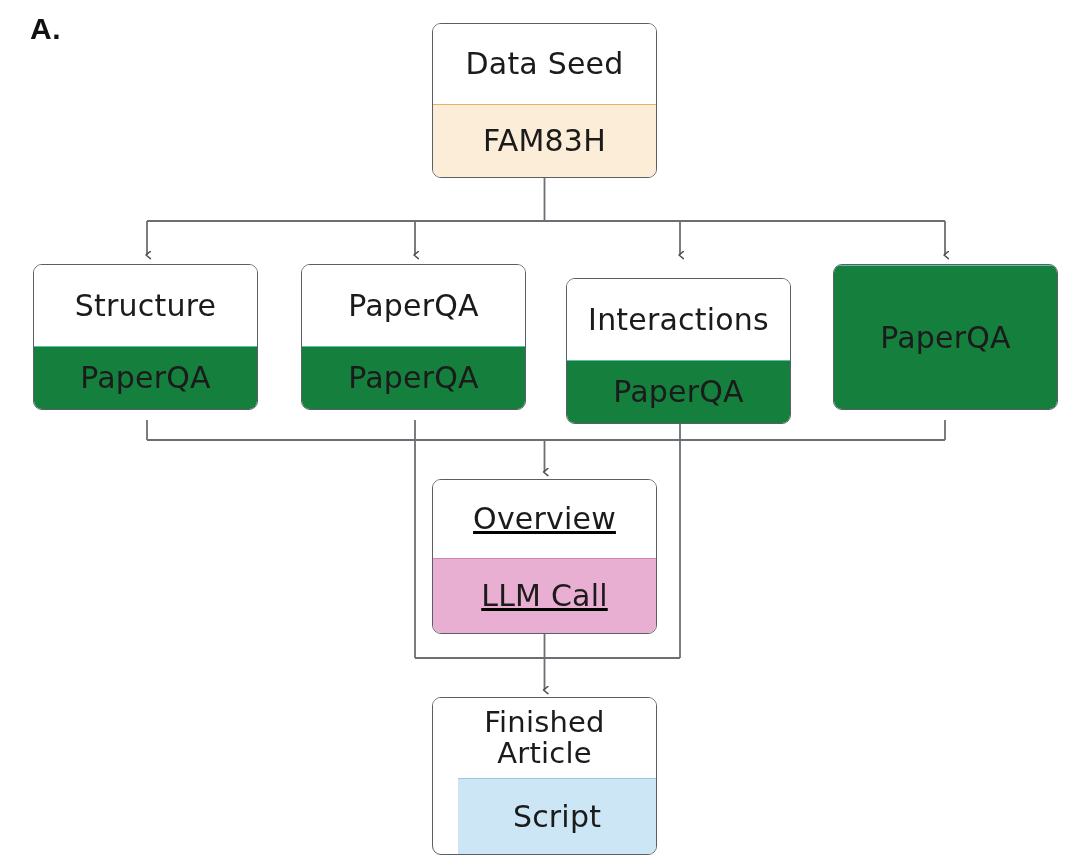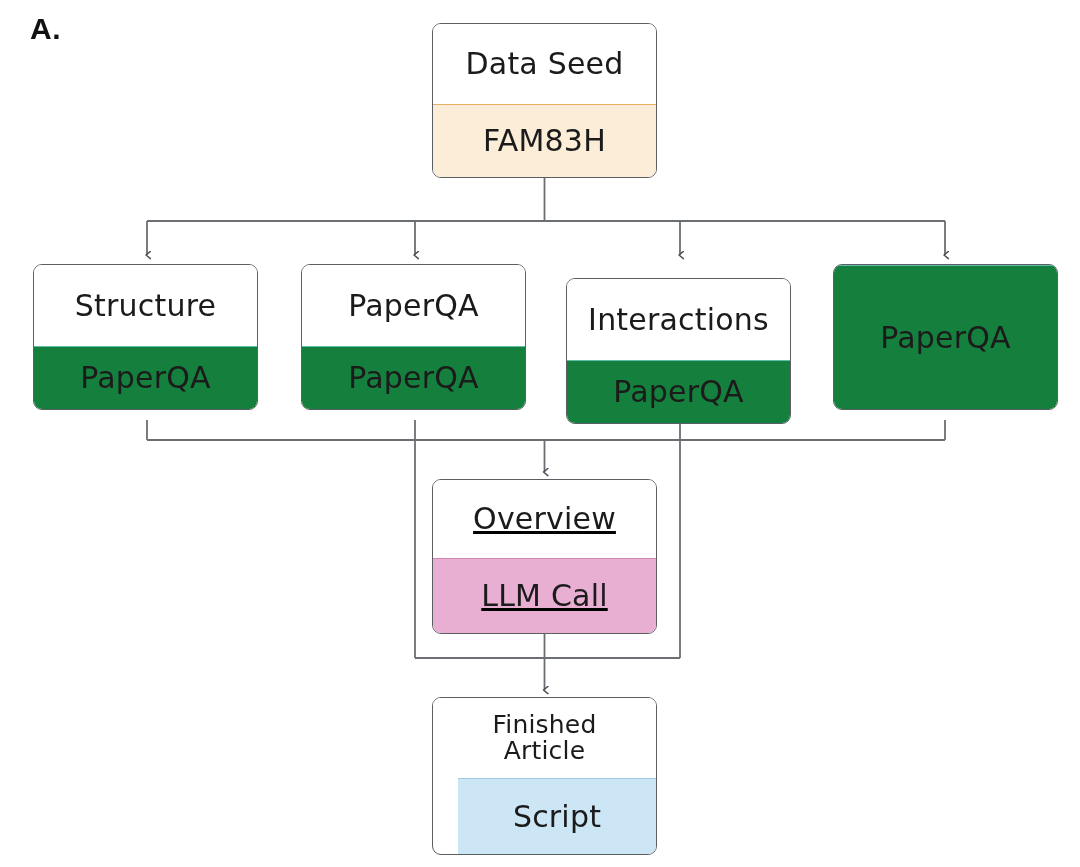--- a/index.html
+++ b/index.html
@@ -91,21 +91,21 @@
   .node--b2 { left: 301px; }
   .node--b3 { left: 566px; margin-top: 14px; }
   .node--b4 { left: 833px; }
   .node--b4 .node-title { font-size: 29px; }
 
   .node--overview  { left: 432px; top: 479px; width: 225px; height: 155px; text-decoration: underline; }
   .node--overview .node-title { height: 78px; font-size: 30px; }
   .node--overview .node-body  { font-size: 30px; background: #E9AFD2; border-top: 1.4px solid #cf86b4; }
 
   .node--finished  { left: 432px; top: 697px; width: 225px; height: 158px; }
-  .node--finished .node-title { height: 80px; font-size: 25px; }
+  .node--finished .node-title { height: 80px; font-size: 29px; }
   .node--finished .node-body  { font-size: 30px; background: #CCE6F5; border-top: 1.4px solid #9cc9e2; margin-left: 25px; }
 
   
   .watermark {
     position: absolute;
     right: 8px;
     bottom: 14px;
     font-family: "DejaVu Sans", "Liberation Sans", sans-serif;
     font-size: 25px;
     color: #c9c9c9;

